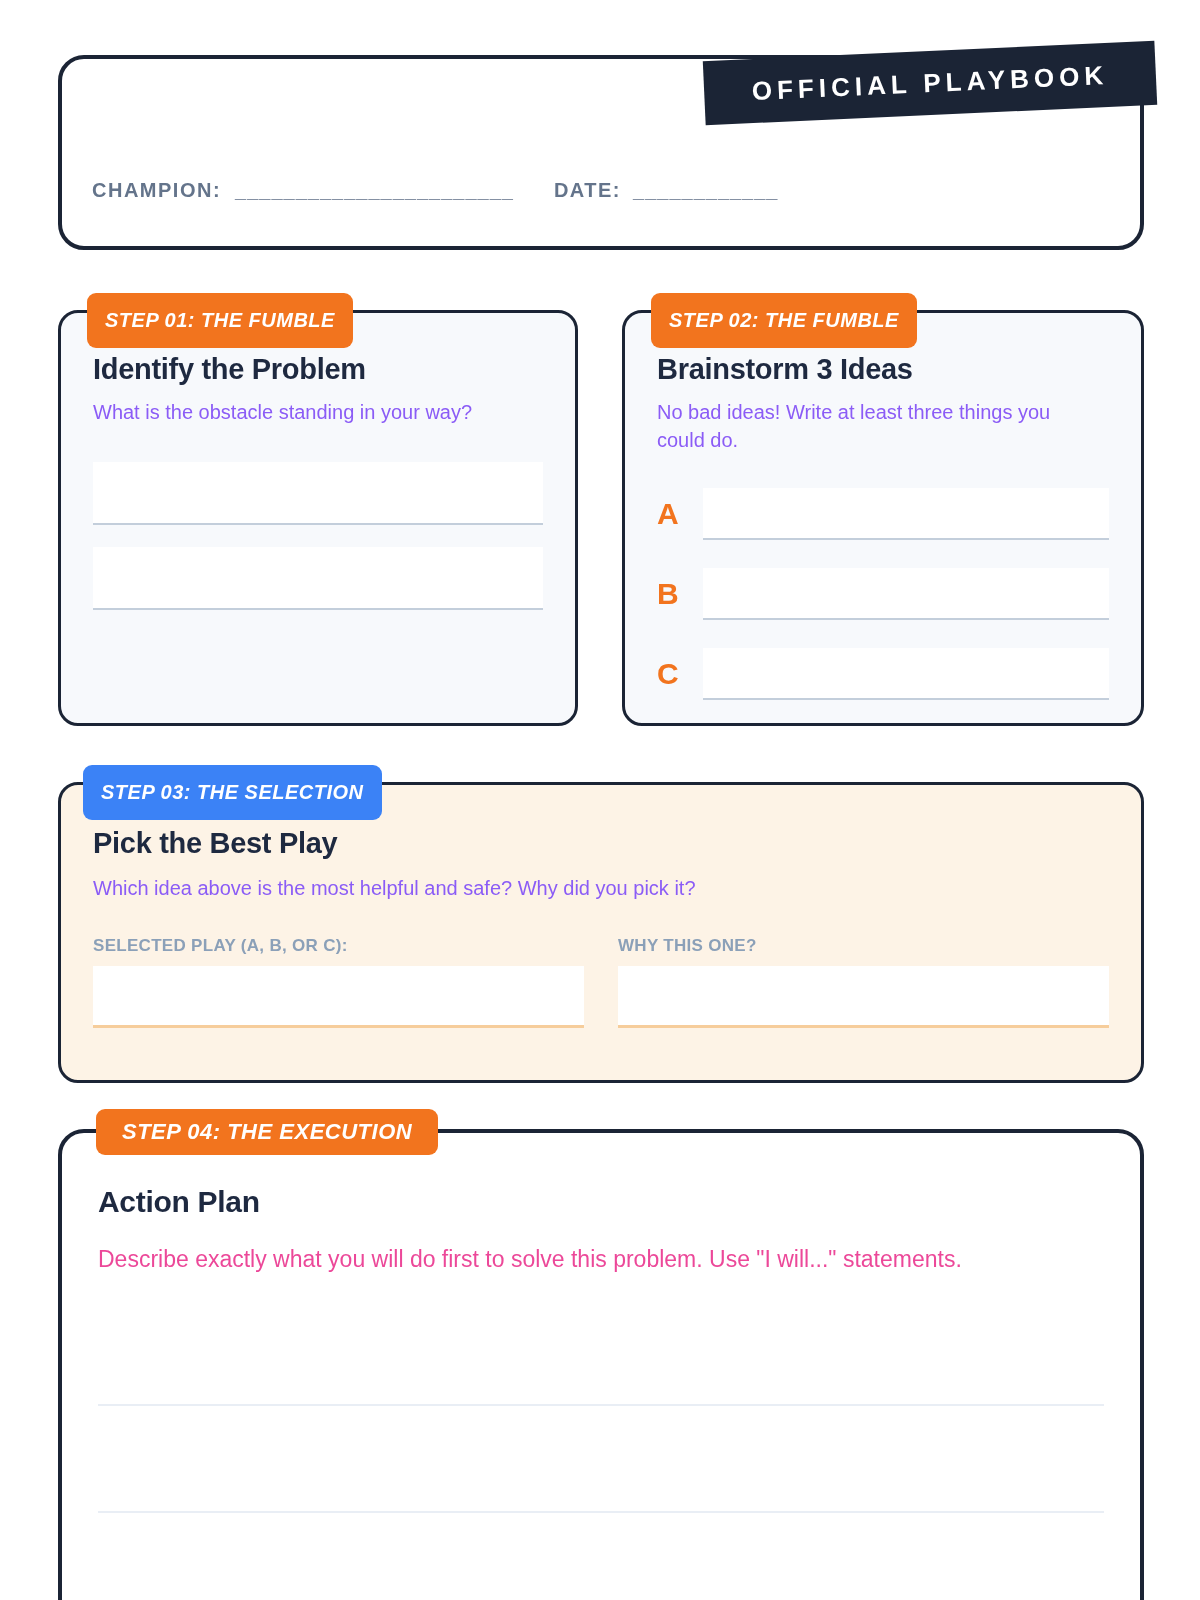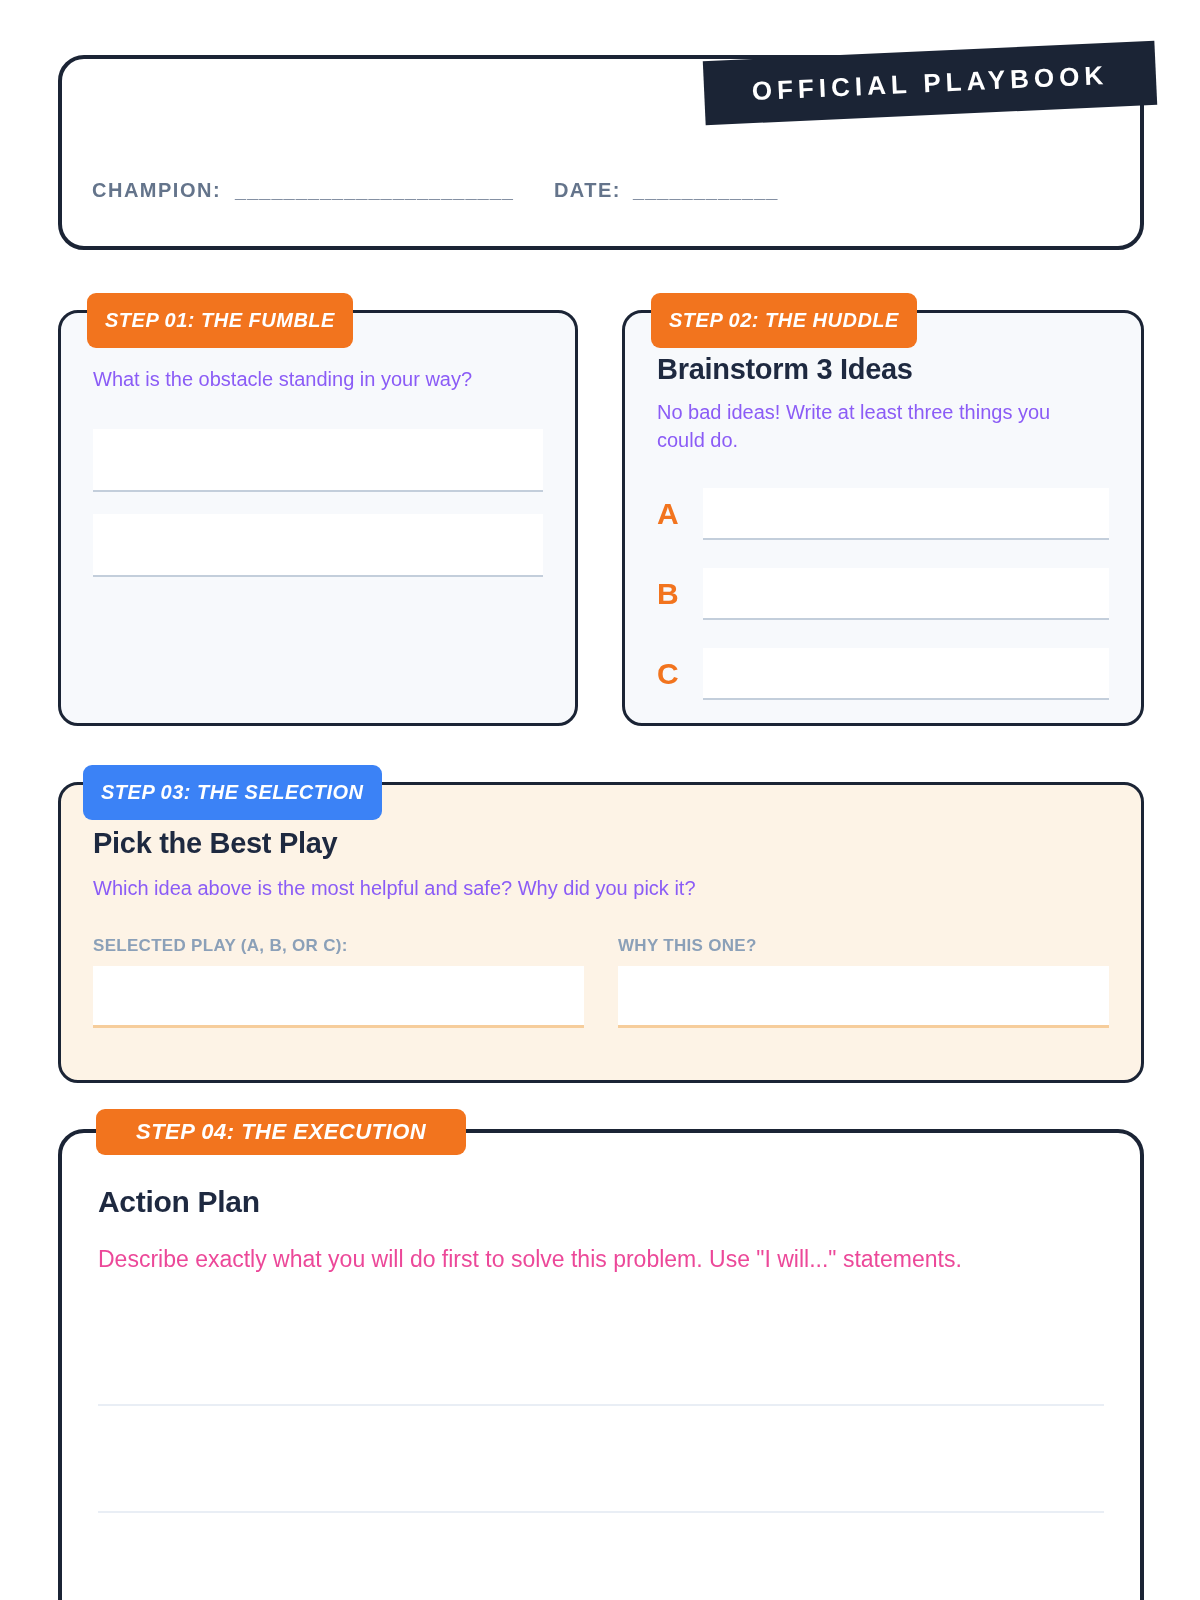--- a/index.html
+++ b/index.html
@@ -85,21 +85,21 @@
     font-size:17px; font-weight:bold; color:#8ba0b8; letter-spacing:0.3px;
     margin-bottom:10px;
   }
   .select-field { height:62px; background:#ffffff; border-bottom:3px solid #f6cd9b; }
 
   
   .card.step4 {
     left:58px; top:1129px; width:1086px; height:580px;
     background:#ffffff; border-width:4px; border-radius:26px;
   }
-  .step4 .badge { top:-24px; left:34px; font-size:22px; padding:10px 40px; }
+  .step4 .badge { top:-24px; left:34px; font-size:22px; padding:10px 26px; }
   .step4 .card-inner { padding:52px 36px 0 36px; }
   .step4 h2 { font-size:30px; }
   .description {
     margin-top:24px; font-size:23px; color:#ec4899; line-height:1.45;
   }
   .write-line {
     height:2px; background:#e9eef5; margin:0 36px;
   }
   .write-line.l1 { margin-top:128px; }
   .write-line.l2 { margin-top:105px; }
@@ -121,28 +121,29 @@
       <span class="date-group">
         <span>DATE:</span>
         <span class="blank">____________</span>
       </span>
     </div>
   </div>
 
   <div class="card step1">
     <div class="badge orange">STEP 01: THE FUMBLE</div>
     <div class="card-inner">
+      <h2>Identify the Problem</h2>
       <p class="subtitle" style="margin-top:12px;">What is the obstacle standing in your way?</p>
       <div class="field block"></div>
       <div class="field block"></div>
     </div>
   </div>
 
   <div class="card step2">
-    <div class="badge orange">STEP 02: THE HUDDLE</div>
+    <div class="badge orange">STEP 02: THE FUMBLE</div>
     <div class="card-inner">
       <h2>Brainstorm 3 Ideas</h2>
       <p class="subtitle" style="margin-top:12px; max-width:440px;">No bad ideas! Write at least three things you could do.</p>
       <div class="idea-row">
         <div class="idea-letter">A</div>
         <div class="field idea-field"></div>
       </div>
       <div class="idea-row">
         <div class="idea-letter">B</div>
         <div class="field idea-field"></div>

